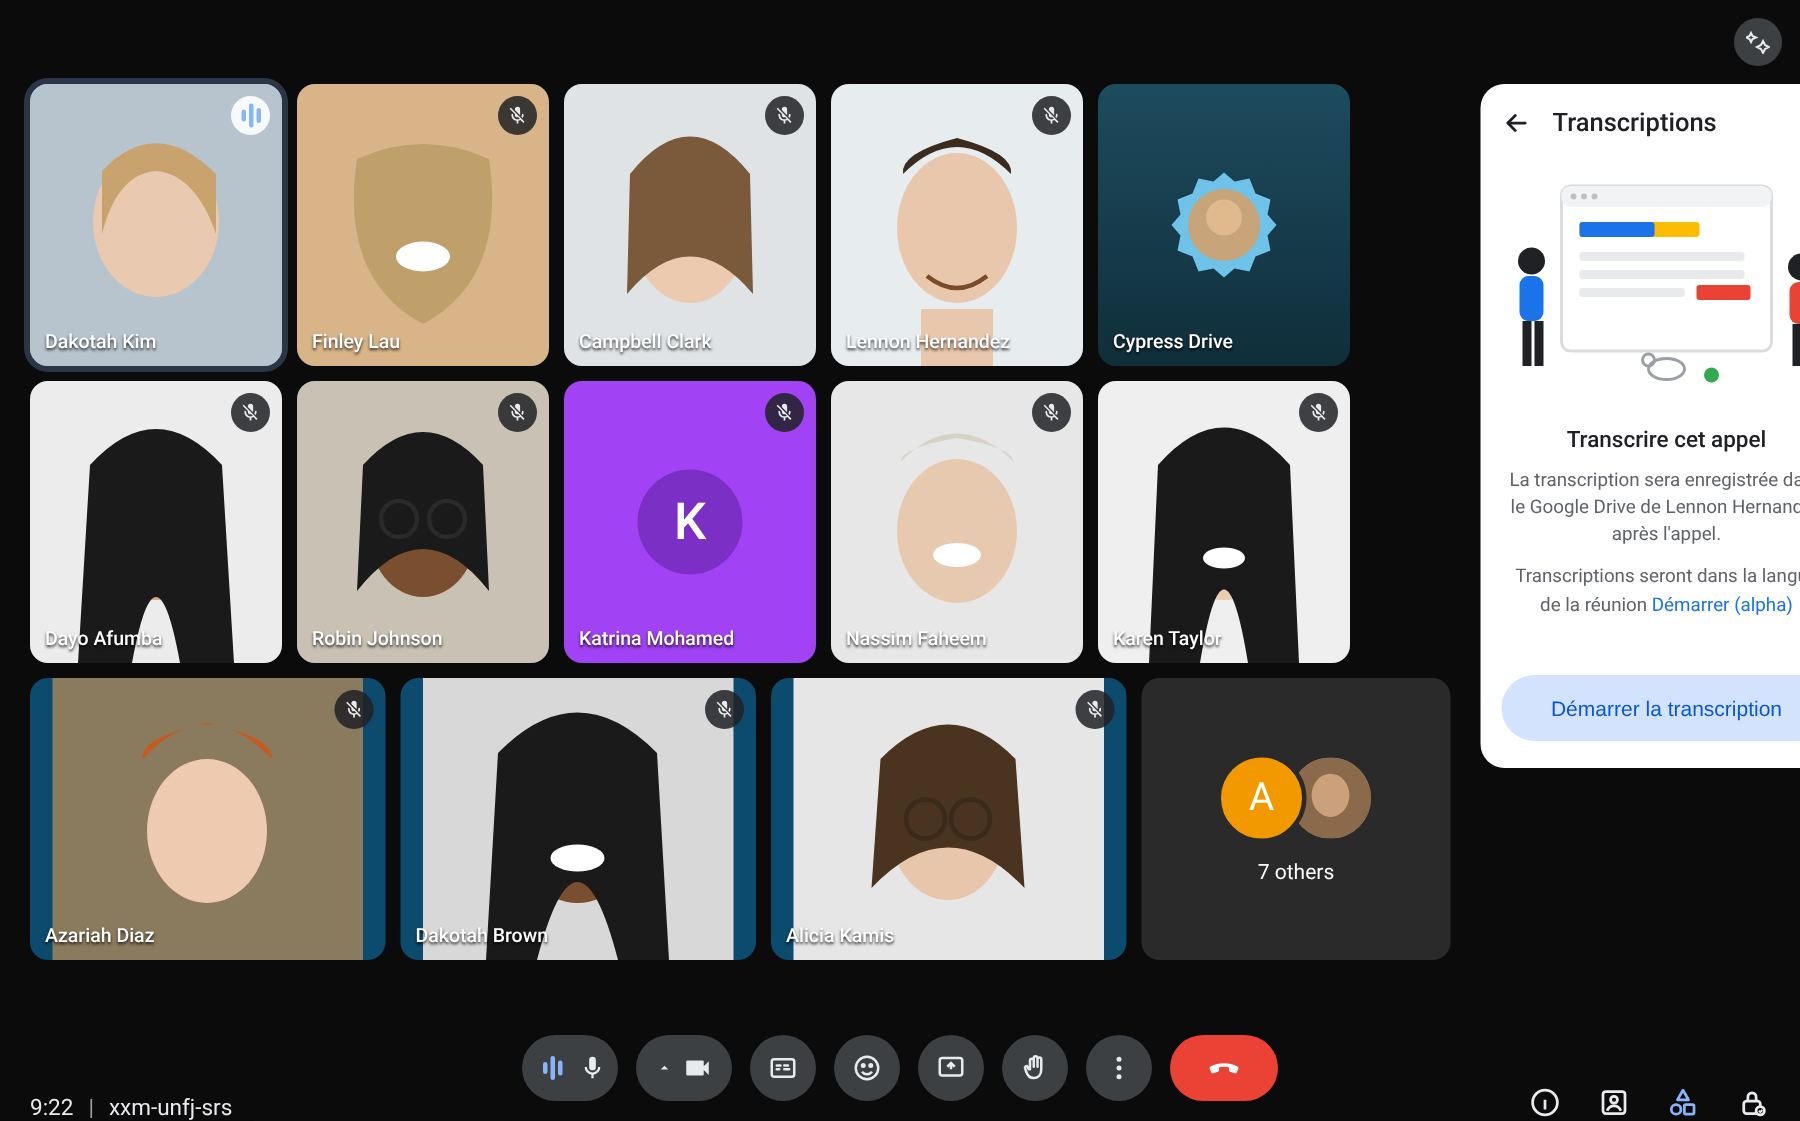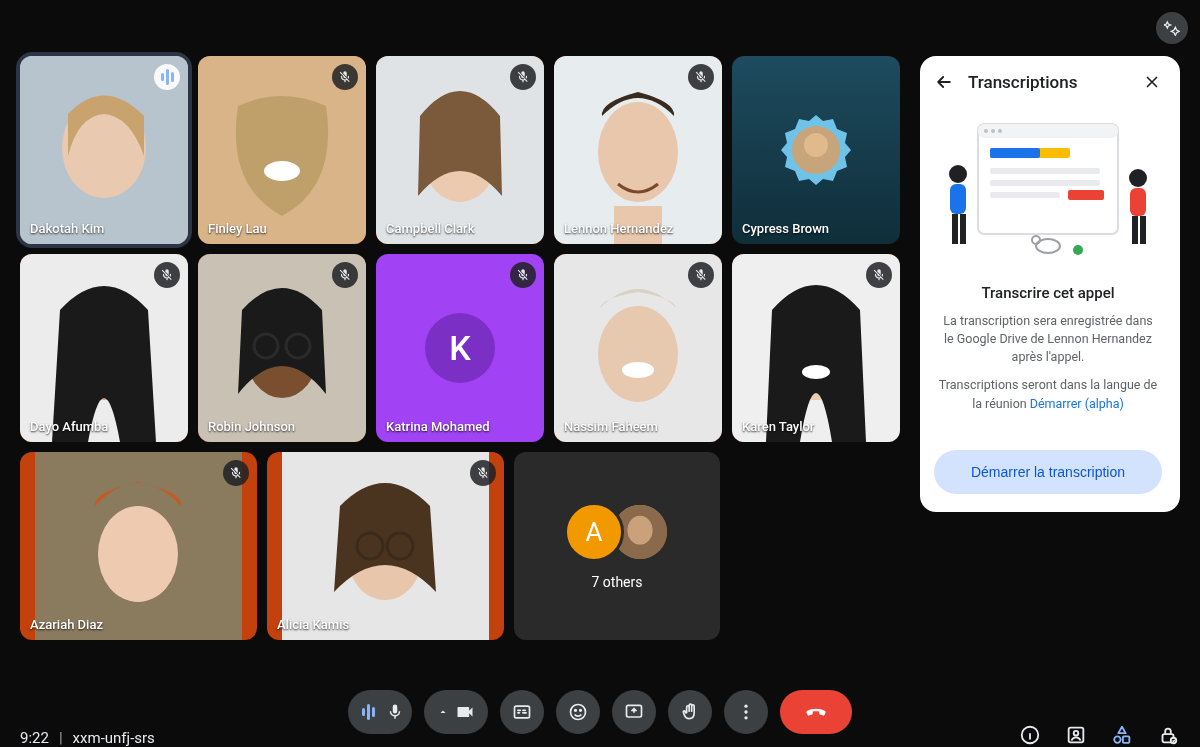--- a/index.html
+++ b/index.html
@@ -2,21 +2,21 @@
 <html><head>
 <meta charset="utf-8">
 <style>
   * { box-sizing: border-box; margin: 0; padding: 0; }
   html, body { width: 1200px; height: 747px; font-family: 'Google Sans', Roboto, Arial, sans-serif; background:#0b0b0b; overflow:hidden; color:#fff; }
   .app { width:1200px; height:747px; background:#0b0b0b; position:relative; display:flex; flex-direction:column; }
   .top-right-pill { position:absolute; top:12px; right:12px; width:32px; height:32px; border-radius:16px; background:#3c4043; display:flex; align-items:center; justify-content:center; cursor:pointer; }
   .main { flex:1; display:flex; gap:20px; padding:56px 20px 12px 20px; }
   .grid-area { flex:1; display:flex; flex-direction:column; gap:10px; }
   .row { display:flex; gap:10px; }
-  .tile { position:relative; border-radius:12px; overflow:hidden; background:#c2410c; }
+  .tile { position:relative; border-radius:12px; overflow:hidden; background:#0c4a6e; }
   .row1 .tile { width:168px; height:188px; }
   .tile.speaking { outline:3px solid #8ab4f8; outline-offset:-3px; box-shadow:0 0 0 4px rgba(138,180,248,.25); }
   .row2 .tile { width:168px; height:188px; }
   .row3 .tile { width:237px; height:188px; }
   .row3 .tile.others { width:206px; }
   .face { position:absolute; inset:0; }
   .face svg { width:100%; height:100%; display:block; }
   .name { position:absolute; left:10px; bottom:8px; font-size:13px; font-weight:500; text-shadow:0 1px 2px rgba(0,0,0,.8); }
   .mic { position:absolute; top:8px; right:8px; width:26px; height:26px; border-radius:50%; background:rgba(32,33,36,.85); display:flex; align-items:center; justify-content:center; }
   .mic.light { background:rgba(255,255,255,.9); }
@@ -143,21 +143,21 @@
         </div>
 
         <div class="tile" style="background:linear-gradient(180deg,#1e4b5e,#0f2e3a);">
           <div class="avatar-bg">
             <svg width="74" height="74" viewBox="0 0 74 74">
                 <path d="M37 2 L44 8 54 6 58 16 68 20 66 30 72 37 66 44 68 54 58 58 54 68 44 66 37 72 30 66 20 68 16 58 6 54 8 44 2 37 8 30 6 20 16 16 20 6 30 8 Z" fill="#6fc2e8"></path>
                 <circle cx="37" cy="37" r="24" fill="#c8a47a"></circle>
                 <circle cx="37" cy="32" r="12" fill="#e0b98c"></circle>
               </svg>
           </div>
-          <div class="name">Cypress Brown</div>
+          <div class="name">Cypress Drive</div>
         </div>
       </div>
 
       <div class="row row2">
         <div class="tile">
           <div class="face">
             <svg viewBox="0 0 168 188">
                 <rect width="168" height="188" fill="#ececec"></rect>
                 <ellipse cx="84" cy="100" rx="38" ry="46" fill="#d6a87e"></ellipse>
                 <path d="M40 56 Q84 8 128 56 L136 188 L100 188 Q84 100 68 188 L32 188 Z" fill="#1a1a1a"></path>
@@ -246,20 +246,36 @@
               </svg>
           </div>
           <div class="mic">
               <svg width="14" height="14" viewBox="0 0 24 24" fill="#e8eaed">
                 <path d="M19 11a1 1 0 00-2 0 5 5 0 01-.6 2.4l1.5 1.5A7 7 0 0019 11zM4.3 3L3 4.3l6 6V11a3 3 0 003 3c.3 0 .6 0 .9-.1l1.7 1.7A5 5 0 017 11a1 1 0 10-2 0 7 7 0 006 6.9V21h2v-3.1c.8-.1 1.6-.4 2.3-.8l3.4 3.4 1.3-1.3zM12 2a3 3 0 00-3 3v.8l6 6V5a3 3 0 00-3-3z"></path>
               </svg>
             </div>
           <div class="name">Azariah Diaz</div>
         </div>
 
+        <div class="tile">
+          <div class="face">
+            <svg viewBox="0 0 207 188">
+                <rect width="207" height="188" fill="#d8d8d8"></rect>
+                <ellipse cx="103" cy="104" rx="40" ry="46" fill="#7a4f30"></ellipse>
+                <path d="M50 50 Q103 -4 156 50 L164 188 L130 188 Q103 84 76 188 L42 188 Z" fill="#1a1a1a"></path>
+                <ellipse cx="103" cy="120" rx="18" ry="9" fill="#fff"></ellipse>
+              </svg>
+          </div>
+          <div class="mic">
+              <svg width="14" height="14" viewBox="0 0 24 24" fill="#e8eaed">
+                <path d="M19 11a1 1 0 00-2 0 5 5 0 01-.6 2.4l1.5 1.5A7 7 0 0019 11zM4.3 3L3 4.3l6 6V11a3 3 0 003 3c.3 0 .6 0 .9-.1l1.7 1.7A5 5 0 017 11a1 1 0 10-2 0 7 7 0 006 6.9V21h2v-3.1c.8-.1 1.6-.4 2.3-.8l3.4 3.4 1.3-1.3zM12 2a3 3 0 00-3 3v.8l6 6V5a3 3 0 00-3-3z"></path>
+              </svg>
+            </div>
+          <div class="name">Dakotah Brown</div>
+        </div>
 
         <div class="tile">
           <div class="face">
             <svg viewBox="0 0 207 188">
                 <rect width="207" height="188" fill="#e6e6e6"></rect>
                 <ellipse cx="103" cy="102" rx="38" ry="46" fill="#e7c6ac"></ellipse>
                 <path d="M58 54 Q103 8 148 54 L154 140 Q103 86 52 140 Z" fill="#4a3420"></path>
                 <circle cx="88" cy="94" r="13" fill="none" stroke="#3a2a1a" stroke-width="3"></circle>
                 <circle cx="118" cy="94" r="13" fill="none" stroke="#3a2a1a" stroke-width="3"></circle>
               </svg>

